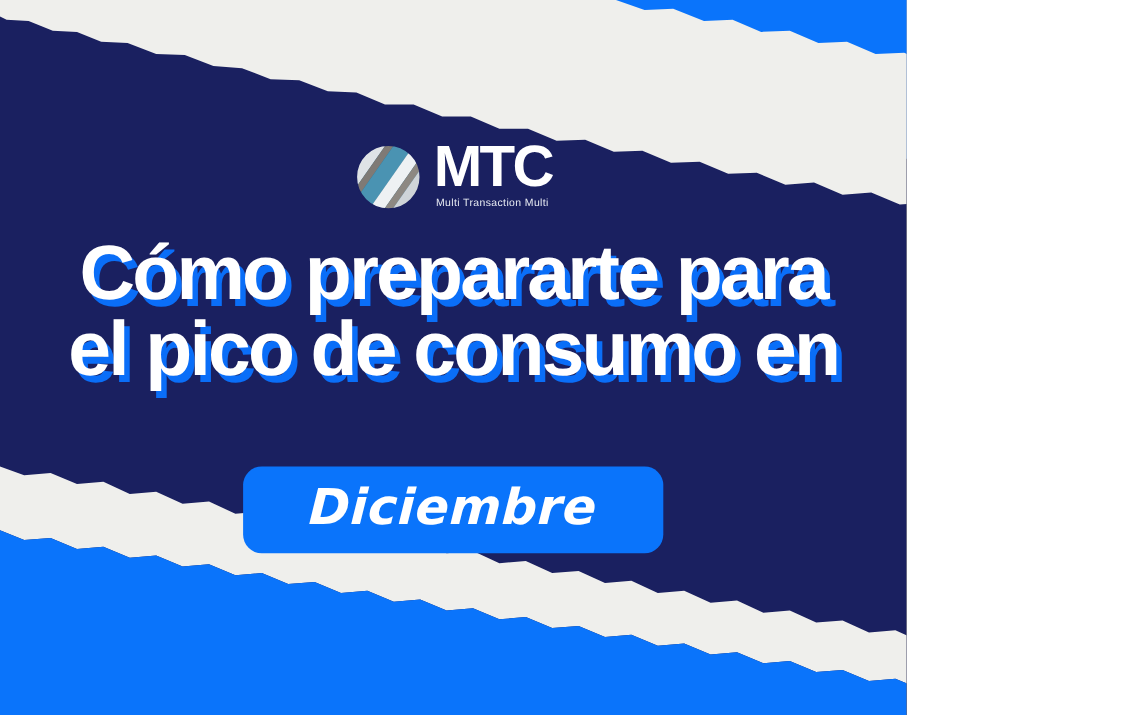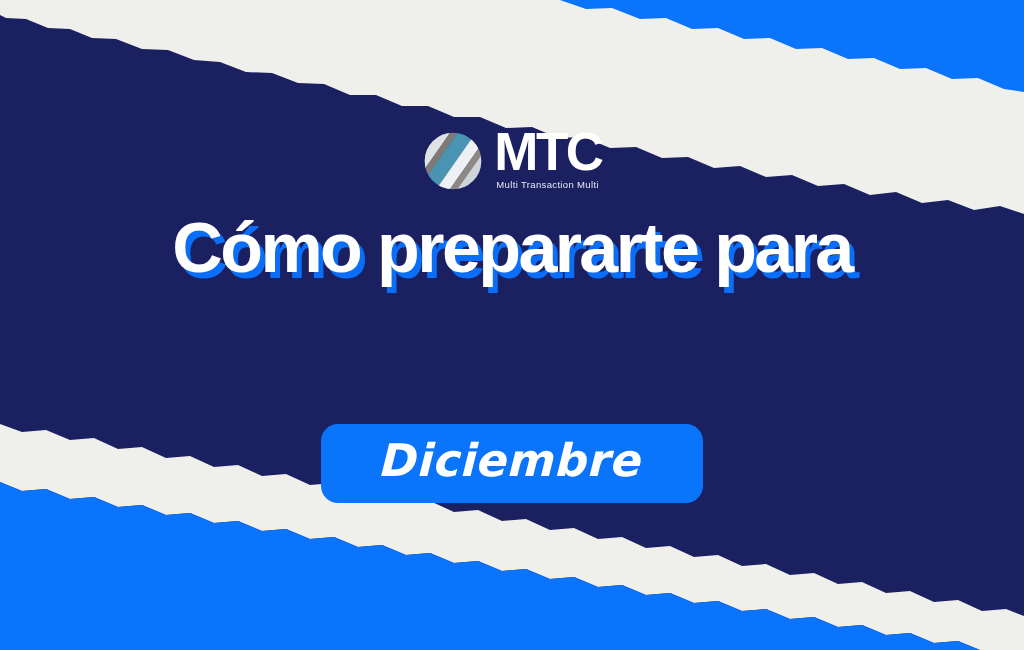--- a/index.html
+++ b/index.html
@@ -2,21 +2,21 @@
 <html><head>
 <meta charset="utf-8">
 <style>
   html, body {
     margin: 0;
     padding: 0;
     background: #ffffff;
   }
   #poster {
     position: relative;
-    width: 1024px;
+    width: 824px;
     height: 650px;
     overflow: hidden;
     background: #000000;
     font-family: "Liberation Sans", sans-serif;
   }
 
   
   .bg-layer {
     position: absolute;
     inset: 0;
@@ -214,20 +214,21 @@
       </svg>
     </div>
     <div class="logo-text">
       <span class="logo-word">MTC</span>
       <span class="logo-tagline">Multi Transaction Multi</span>
     </div>
   </div>
 
   <div class="headline">
     <span class="headline-line">Cómo prepararte para</span>
+    <span class="headline-line">el pico de consumo en</span>
   </div>
 
   <div class="badge-wrap">
     <div class="badge">
       <span class="badge-text">Diciembre</span>
     </div>
   </div>
 
 </div>
 

